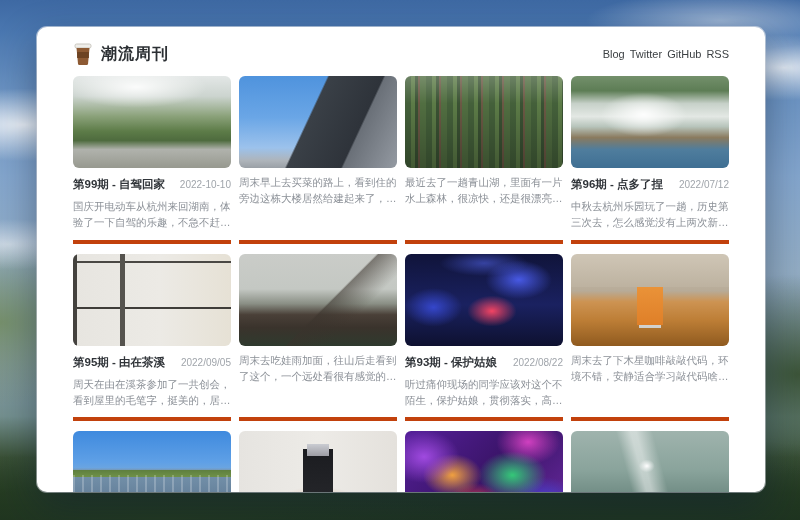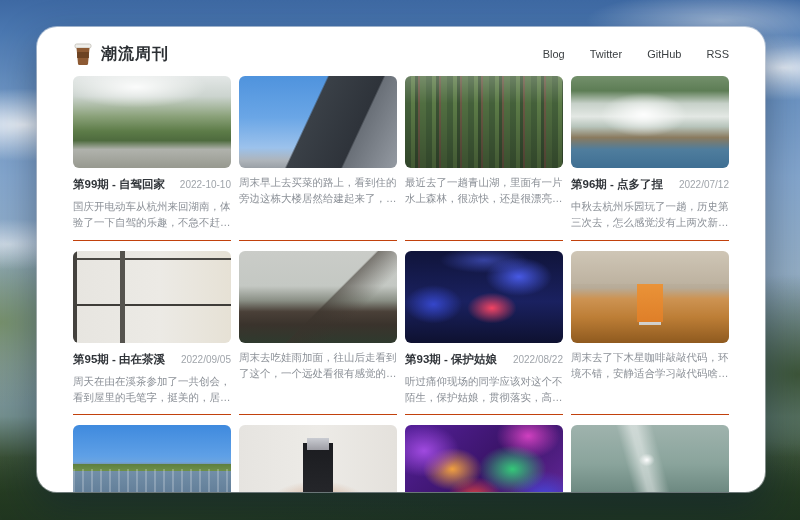--- a/index.html
+++ b/index.html
@@ -16,38 +16,38 @@
       radial-gradient(30% 22% at 0% 62%, #76906c 0%, rgba(118,144,108,0) 72%),
       radial-gradient(34% 26% at 100% 72%, #3c5538 0%, rgba(60,85,56,0) 74%),
       radial-gradient(50% 18% at 20% 100%, #233a20 0%, rgba(35,58,32,0) 80%),
       radial-gradient(60% 20% at 80% 100%, #1f3620 0%, rgba(31,54,32,0) 80%),
       linear-gradient(180deg,#3e69a3 0%,#4a77b0 6%,#6b93c2 18%,#84a6cd 34%,
         #93adc4 52%,#869cab 68%,#74908f 80%,#3a5136 88%,#263c23 95%,#1e3220 100%);
   }
   
   .window{
     position:absolute; left:37px; top:27px; width:728px; height:465px;
-    background:#ffffff; border-radius:20px; overflow:hidden;
+    background:#ffffff; border-radius:10px; overflow:hidden;
     box-shadow:0 16px 40px rgba(15,30,55,.45), 0 0 0 1px rgba(255,255,255,.55);
   }
   .hdr{
     display:flex; align-items:center; justify-content:space-between;
     padding:16px 36px 10px 36px;
   }
   .brand{ display:flex; align-items:center; gap:8px; cursor:pointer; }
   .brand .logo{ width:20px; height:22px; display:inline-block; }
   .brand h1{ font-size:16px; font-weight:700; color:#2b2f33; letter-spacing:1px; }
-  .nav{ display:flex; gap:25px; }
+  .nav{ display:flex; gap:5px; }
   .nav a{ font-size:11px; color:#3c4043; text-decoration:none; cursor:pointer; }
   
   .grid{
     display:grid; grid-template-columns:repeat(4,1fr);
     column-gap:8px; row-gap:10px; padding:1px 36px 0 36px;
   }
-  .card{ border-bottom:1px solid #c2410c; padding-bottom:9px; cursor:pointer; }
+  .card{ border-bottom:4px solid #c2410c; padding-bottom:9px; cursor:pointer; }
   .thumb{ width:100%; height:92px; border-radius:6px; background-color:#ccd2d6; }
   .meta{ display:flex; justify-content:space-between; align-items:baseline; margin-top:9px; }
   .ct{ font-size:11.5px; font-weight:700; color:#303439; white-space:nowrap; }
   .cd{ font-size:10px; color:#a0a5ab; }
   .cx{
     margin-top:6px; font-size:10.5px; line-height:1.55; color:#8b9097;
     display:-webkit-box; -webkit-line-clamp:2; -webkit-box-orient:vertical; overflow:hidden;
   }
   
   .t99{ background:

